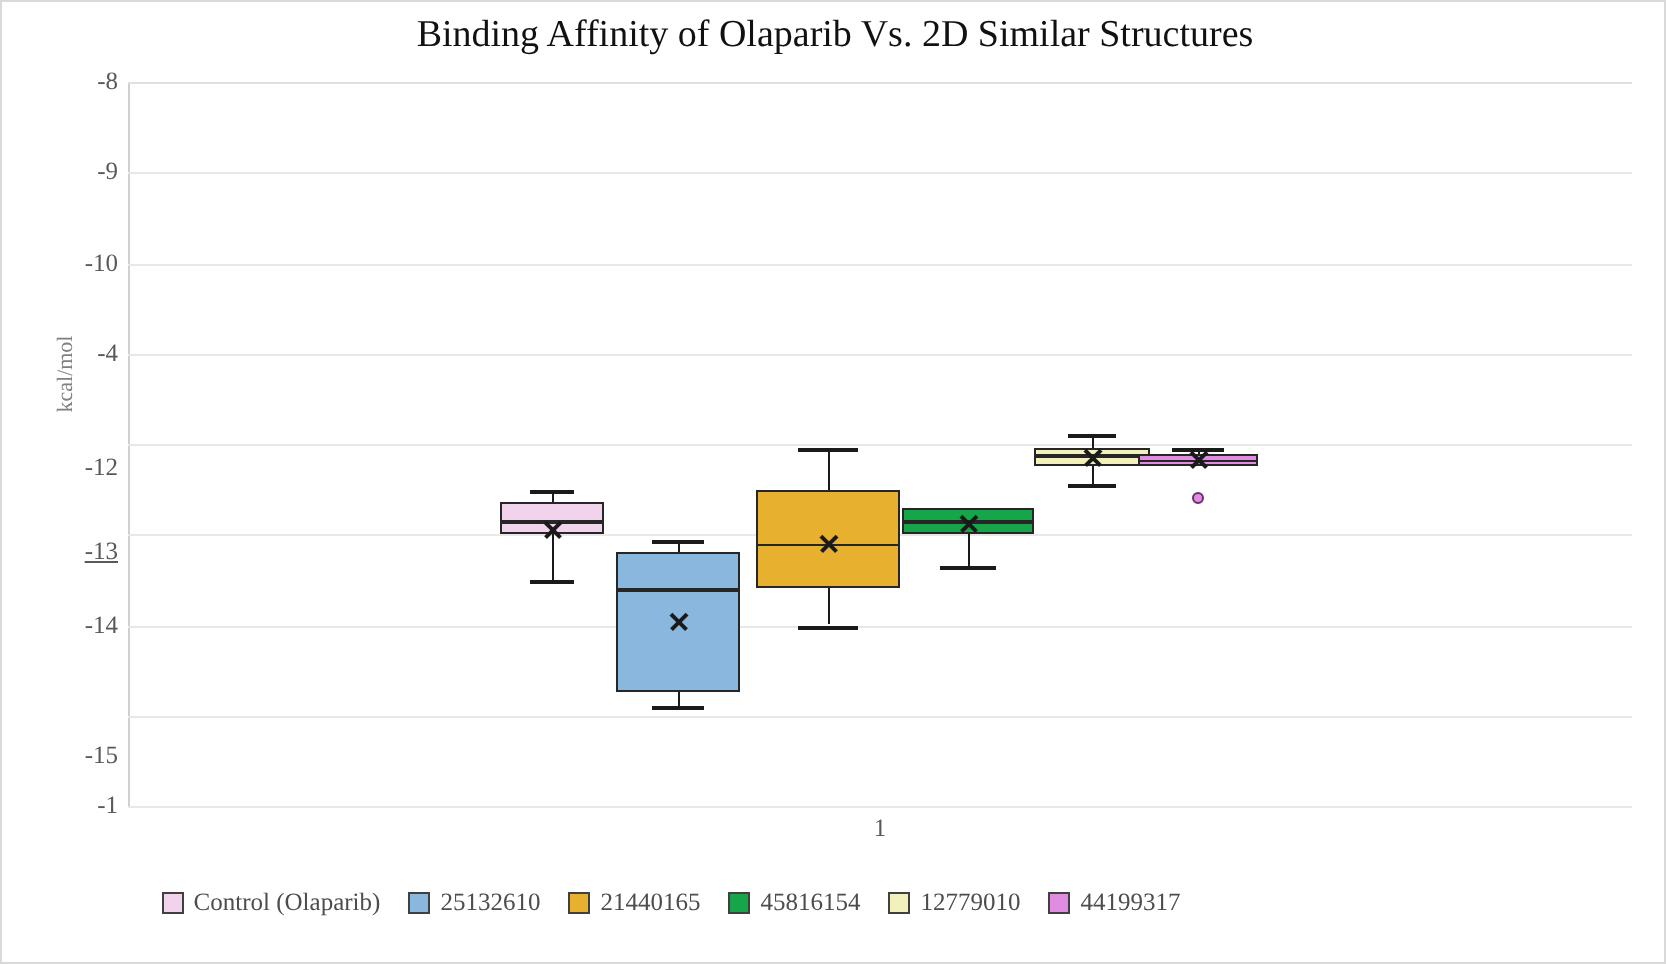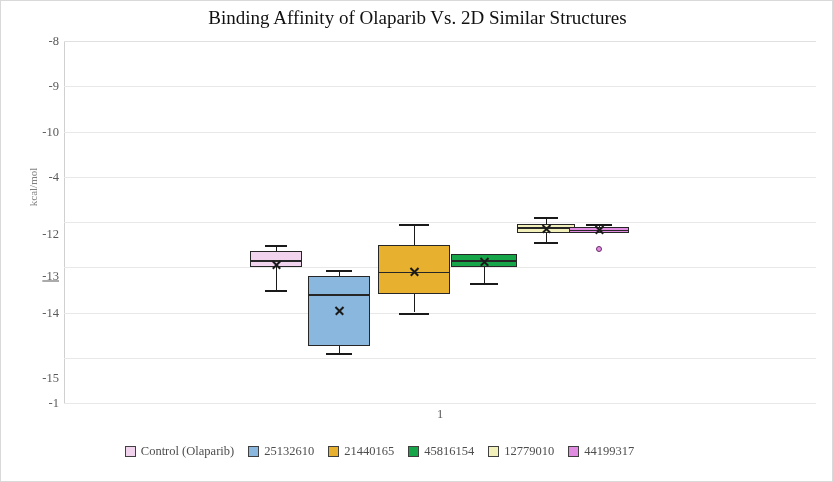--- a/index.html
+++ b/index.html
@@ -50,21 +50,21 @@
   }
   .mean-marker:before{transform:rotate(45deg);}
   .mean-marker:after{transform:rotate(-45deg);}
   .outlier{
     position:absolute;width:6px;height:6px;border-radius:50%;
     left:50%;margin-left:-3px;margin-top:-3px;box-sizing:border-box;
     border:1.5px solid #6b2d6b;
   }
   #legend{
     position:absolute;left:0;top:443px;width:669px;
-    display:flex;justify-content:center;align-items:center;gap:14px;padding-left:44px;
+    display:flex;justify-content:center;align-items:center;gap:14px;
   }
   .legend-item{display:flex;align-items:center;gap:5px;}
   .legend-swatch{
     width:11px;height:11px;box-sizing:border-box;border:1.4px solid #404040;
   }
   .legend-label{
     font-size:12.5px;color:#4d4d4d;font-family:"Liberation Serif",serif;
     white-space:nowrap;
   }
 </style>

